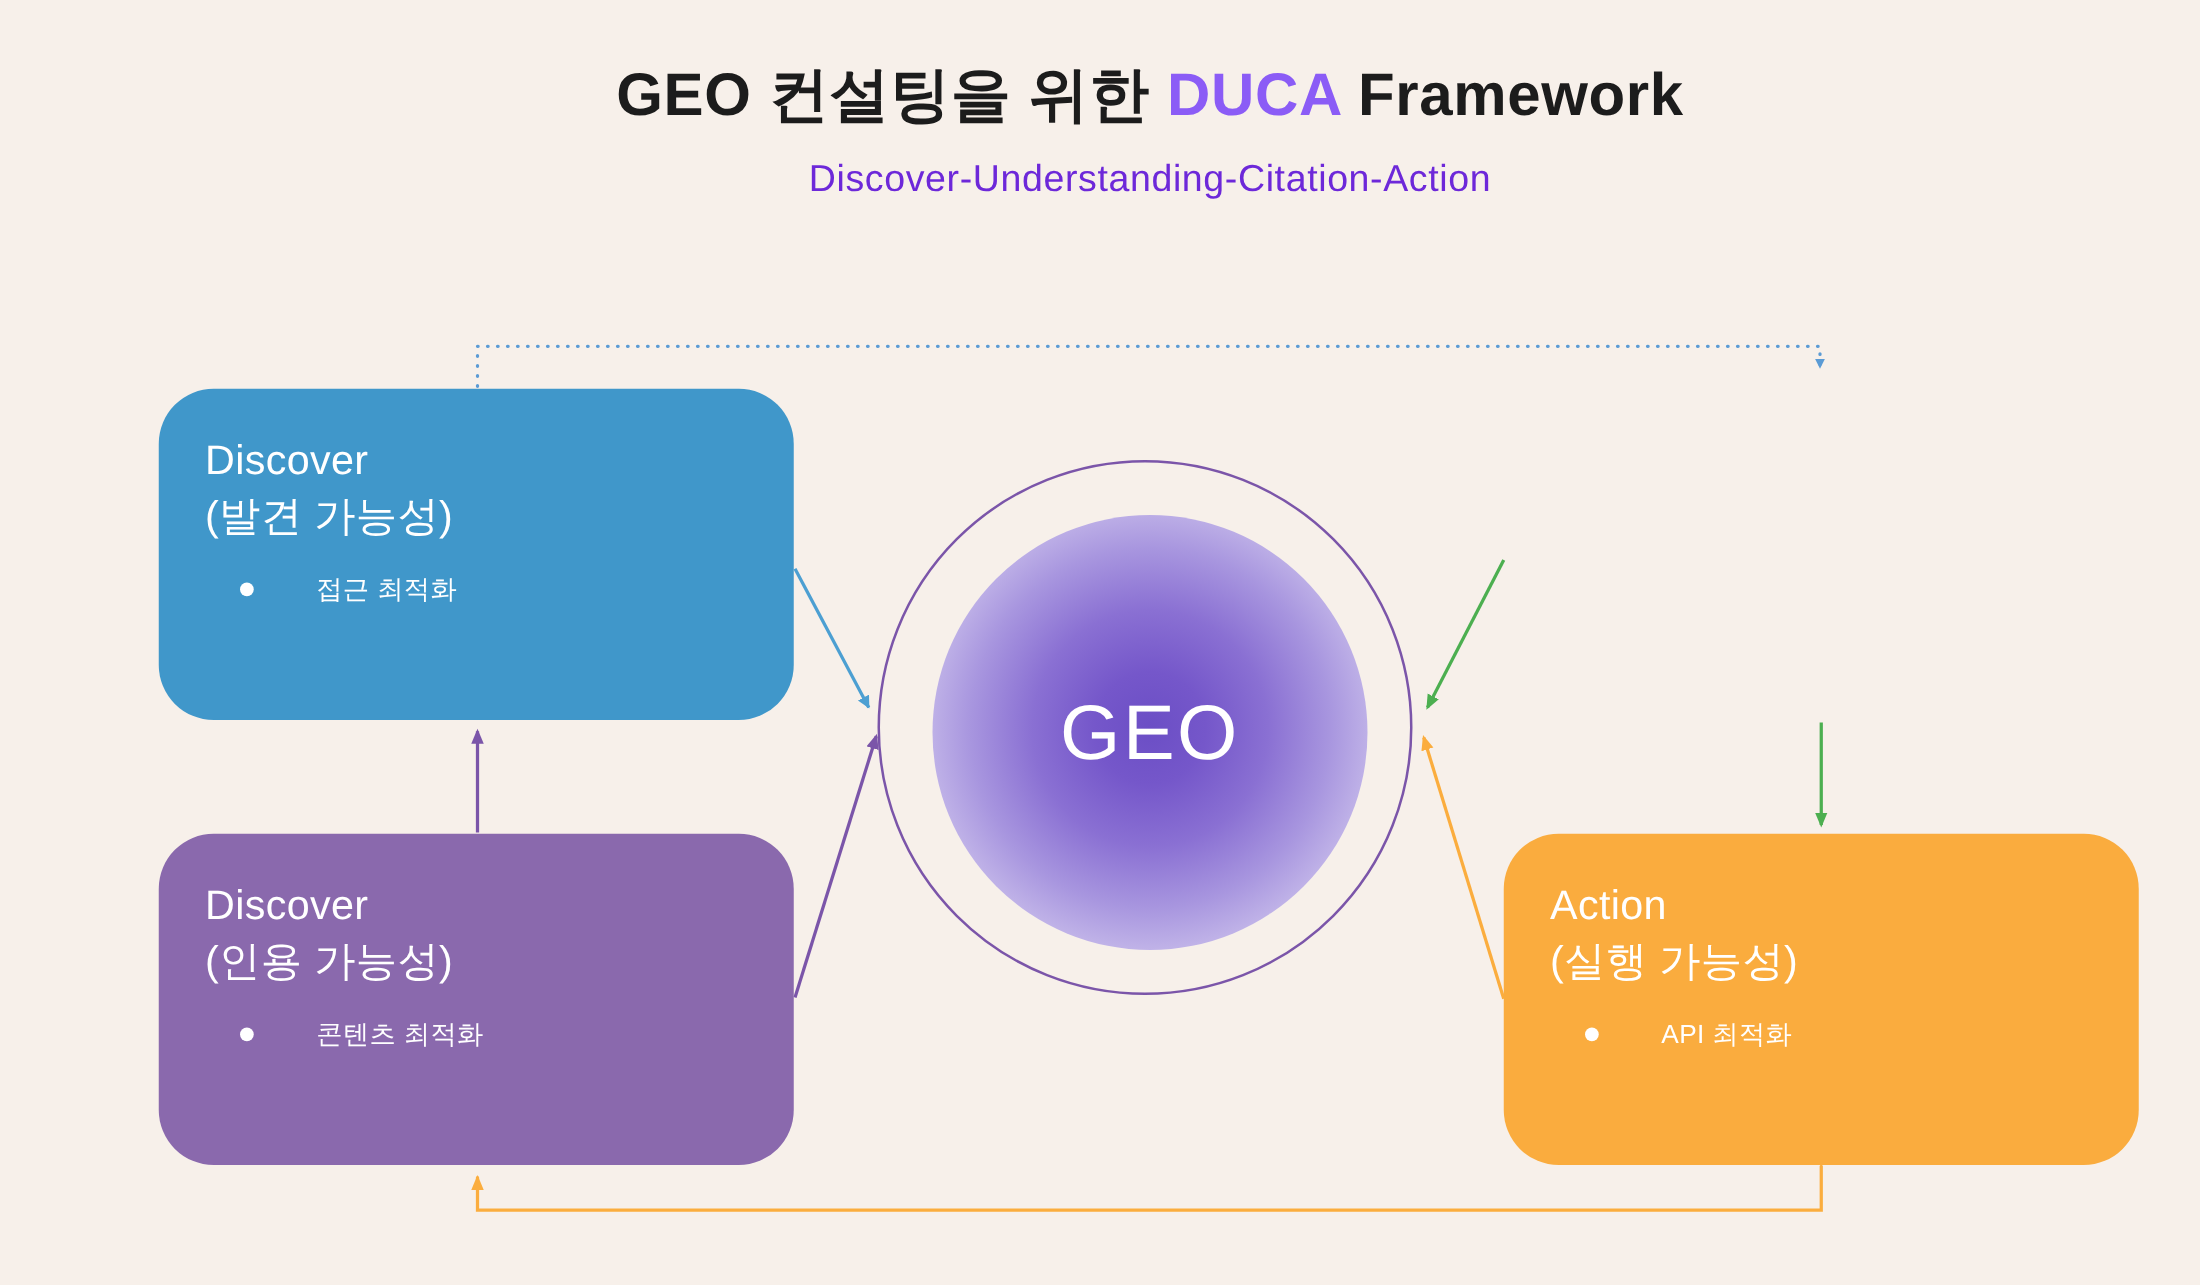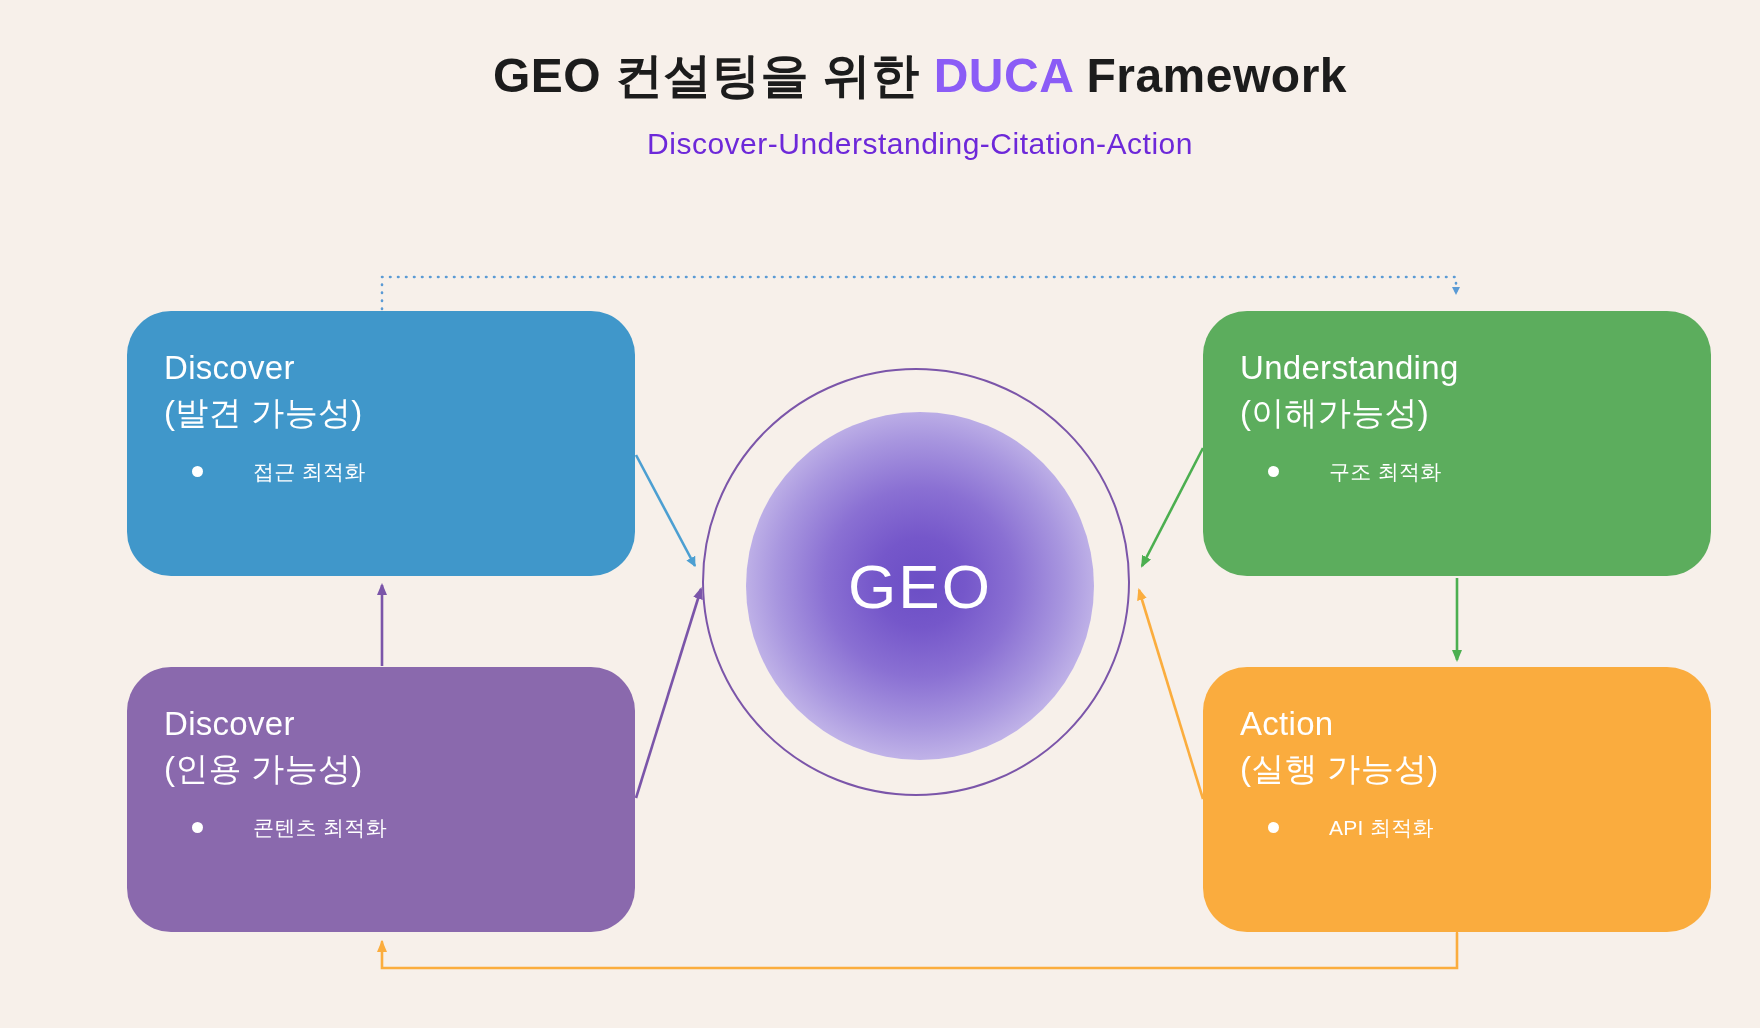--- a/index.html
+++ b/index.html
@@ -150,30 +150,20 @@
     <div class="titles">
       <span>Discover</span>
       <span>(발견 가능성)</span>
     </div>
     <div class="bullet-row">
       <span class="bullet-dot"></span>
       <span class="bullet-label">접근 최적화</span>
     </div>
   </div>
 
-  <div class="qbox" id="box-understanding" style="background: rgb(92, 173, 93);">
-    <div class="titles">
-      <span>Understanding</span>
-      <span>(이해가능성)</span>
-    </div>
-    <div class="bullet-row">
-      <span class="bullet-dot"></span>
-      <span class="bullet-label">구조 최적화</span>
-    </div>
-  </div>
 
   <div class="qbox" id="box-citation" style="background: rgb(138, 105, 173);">
     <div class="titles">
       <span>Discover</span>
       <span>(인용 가능성)</span>
     </div>
     <div class="bullet-row">
       <span class="bullet-dot"></span>
       <span class="bullet-label">콘텐츠 최적화</span>
     </div>

